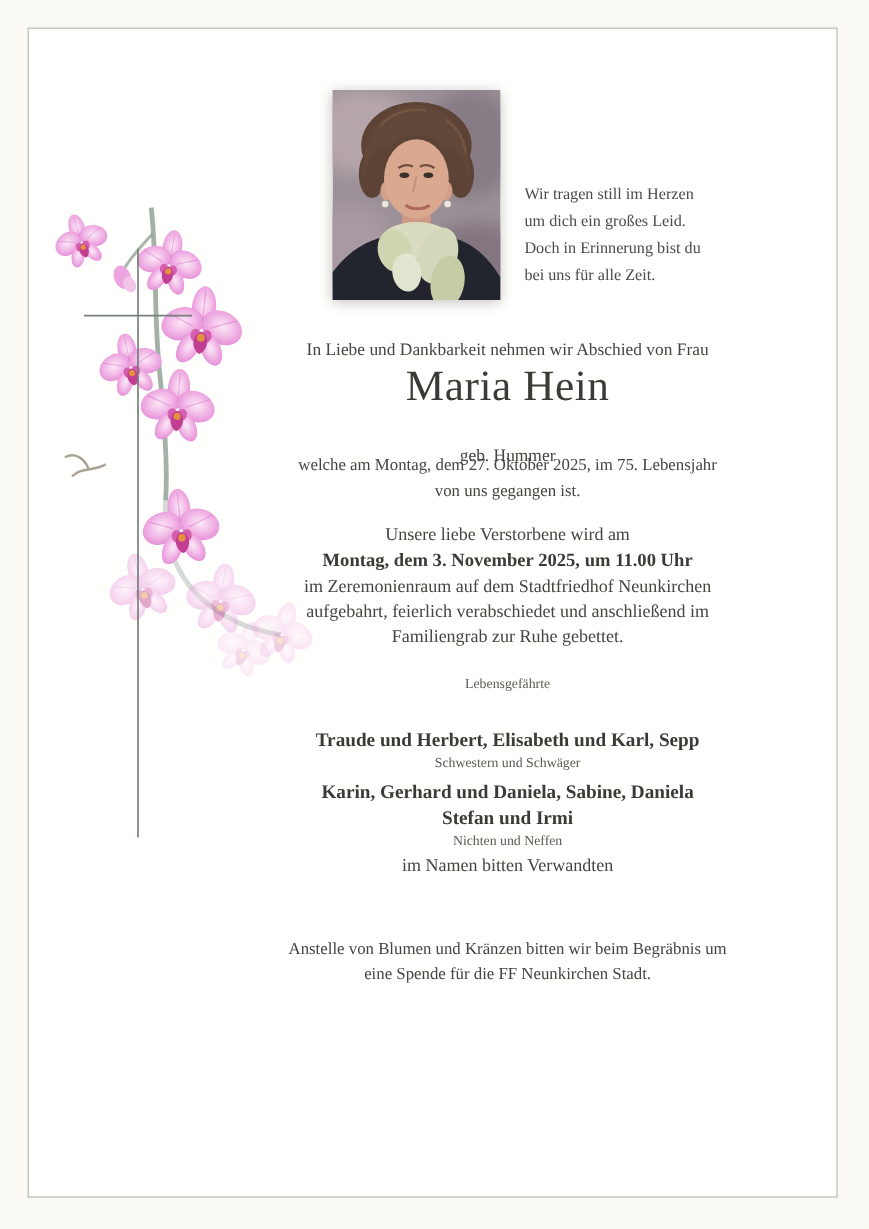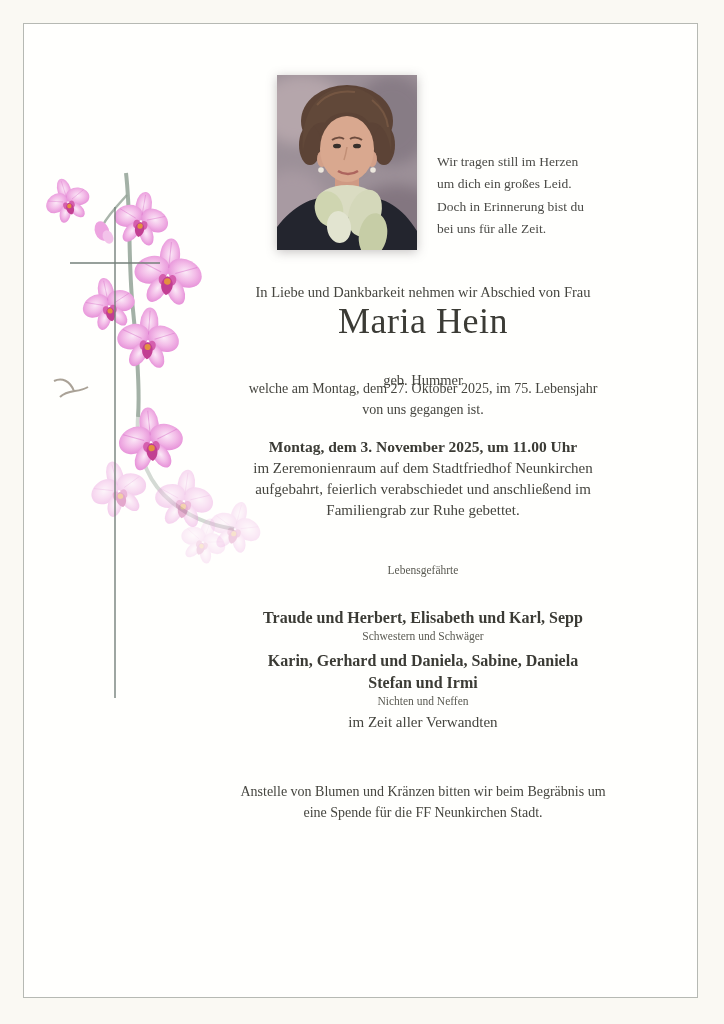--- a/index.html
+++ b/index.html
@@ -143,38 +143,39 @@
 Doch in Erinnerung bist du
 bei uns für alle Zeit.</div>
 
   <div class="cblock intro">In Liebe und Dankbarkeit nehmen wir Abschied von Frau</div>
   <div class="cblock name">Maria Hein</div>
   <div class="cblock birth">geb. Hummer</div>
   <div class="cblock death">welche am Montag, dem 27. Oktober 2025, im 75. Lebensjahr
 von uns gegangen ist.</div>
 
   <div class="cblock ceremony">
+    <div class="cer-line">Unsere liebe Verstorbene wird am</div>
     <div class="cer-date">Montag, dem 3. November 2025, um 11.00 Uhr</div>
     <div class="cer-details">im Zeremonienraum auf dem Stadtfriedhof Neunkirchen
 aufgebahrt, feierlich verabschiedet und anschließend im
 Familiengrab zur Ruhe gebettet.</div>
   </div>
 
   <div class="cblock m1">
     <div class="m-rel">Lebensgefährte</div>
   </div>
   <div class="cblock m2">
     <div class="m-names">Traude und Herbert, Elisabeth und Karl, Sepp</div>
     <div class="m-rel">Schwestern und Schwäger</div>
   </div>
   <div class="cblock m3">
     <div class="m-names">Karin, Gerhard und Daniela, Sabine, Daniela
 Stefan und Irmi</div>
     <div class="m-rel">Nichten und Neffen</div>
   </div>
 
-  <div class="cblock closing">im Zeit aller Verwandten</div>
+  <div class="cblock closing">im Namen bitten Verwandten</div>
 
   <div class="cblock donation">Anstelle von Blumen und Kränzen bitten wir beim Begräbnis um
 eine Spende für die FF Neunkirchen Stadt.</div>
 
 
 </div>
 
 </body></html>

